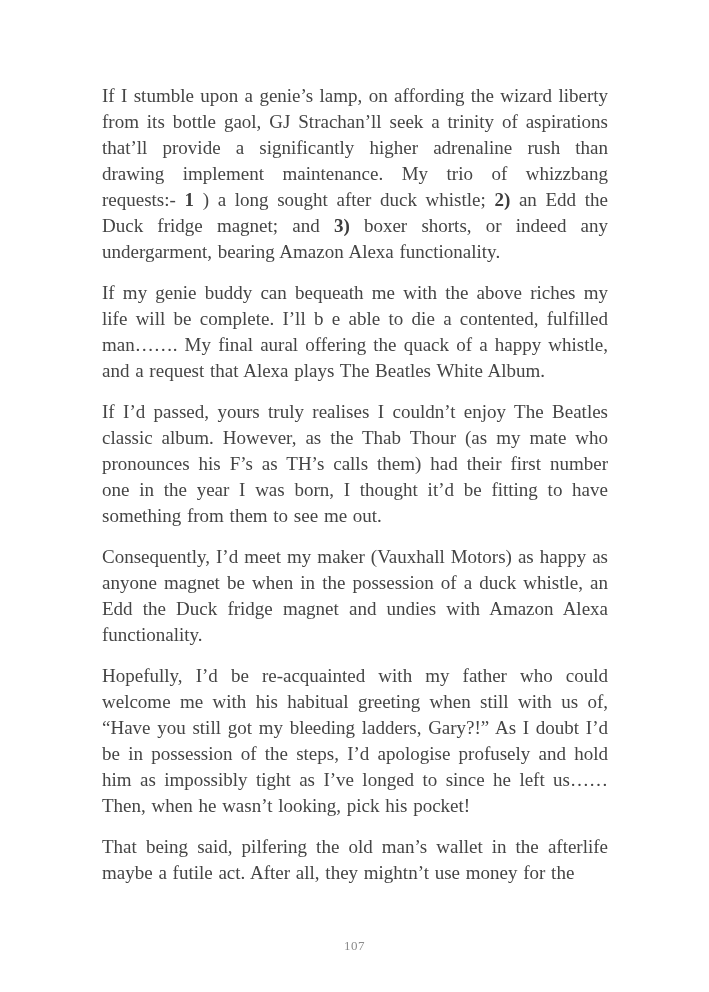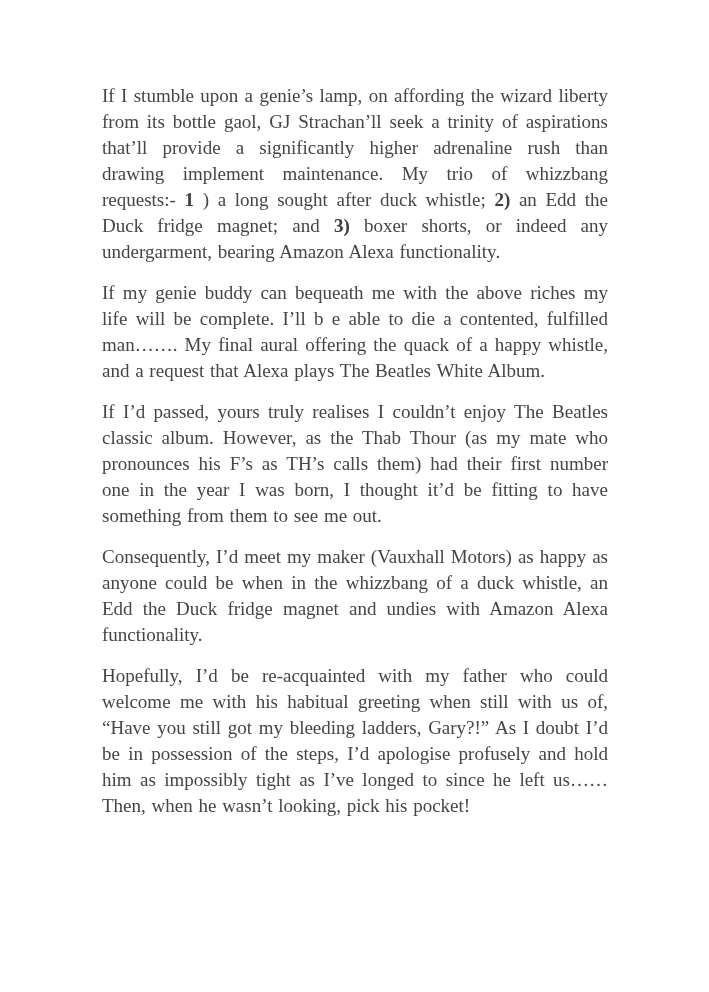--- a/index.html
+++ b/index.html
@@ -45,16 +45,18 @@
   }
 </style>
 </head>
 <body>
 
 <div class="page">
   <div class="page-body">
       <p><span>If I stumble upon a genie’s lamp, on affording the wizard liberty from its bottle gaol, GJ Strachan’ll seek a trinity of aspirations that’ll provide a significantly higher adrenaline rush than drawing implement maintenance. My trio of whizzbang requests:- </span><b>1</b><span> ) a long sought after duck whistle; </span><b>2)</b><span> an Edd the Duck fridge magnet; and </span><b>3)</b><span> boxer shorts, or indeed any undergarment, bearing Amazon Alexa functionality.</span></p>
       <p><span>If my genie buddy can bequeath me with the above riches my life will be complete. I’ll b e able to die a contented, fulfilled man……. My final aural offering the quack of a happy whistle, and a request that Alexa plays The Beatles White Album.</span></p>
       <p><span>If I’d passed, yours truly realises I couldn’t enjoy The Beatles classic album. However, as the Thab Thour (as my mate who pronounces his F’s as TH’s calls them) had their first number one in the year I was born, I thought it’d be fitting to have something from them to see me out.</span></p>
-      <p><span>Consequently, I’d meet my maker (Vauxhall Motors) as happy as anyone could be when in the whizzbang of a duck whistle, an Edd the Duck fridge magnet and undies with Amazon Alexa functionality.</span></p>
+      <p><span>Consequently, I’d meet my maker (Vauxhall Motors) as happy as anyone magnet be when in the possession of a duck whistle, an Edd the Duck fridge magnet and undies with Amazon Alexa functionality.</span></p>
       <p><span>Hopefully, I’d be re-acquainted with my father who could welcome me with his habitual greeting when still with us of, “Have you still got my bleeding ladders, Gary?!” As I doubt I’d be in possession of the steps, I’d apologise profusely and hold him as impossibly tight as I’ve longed to since he left us…… Then, when he wasn’t looking, pick his pocket!</span></p>
+      <p><span>That being said, pilfering the old man’s wallet in the afterlife maybe a futile act. After all, they mightn’t use money for the</span></p>
     </div>
+  <div class="page-number">107</div>
 </div>
 
 </body></html>

